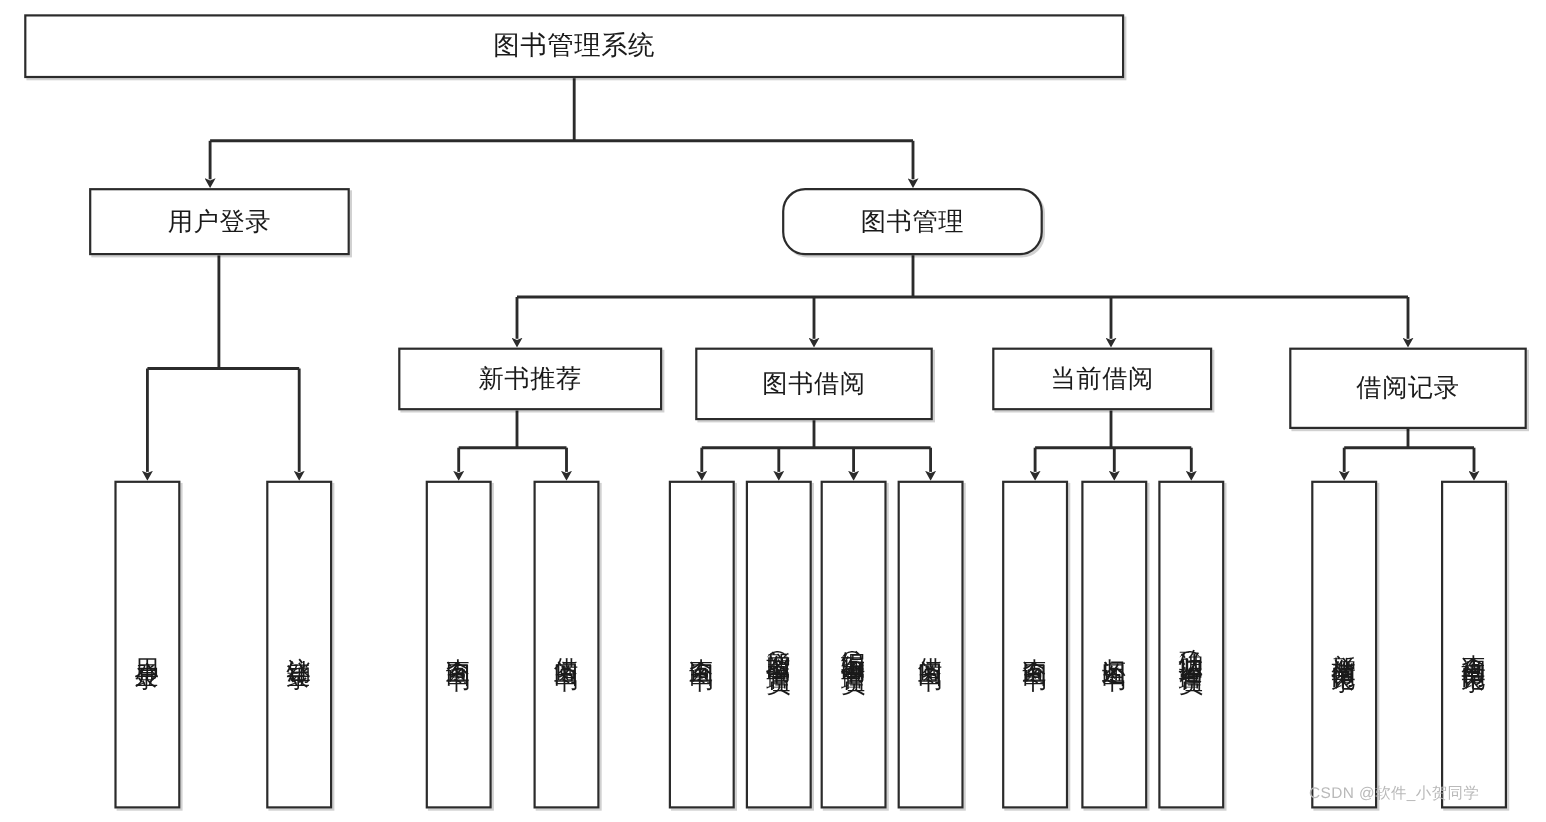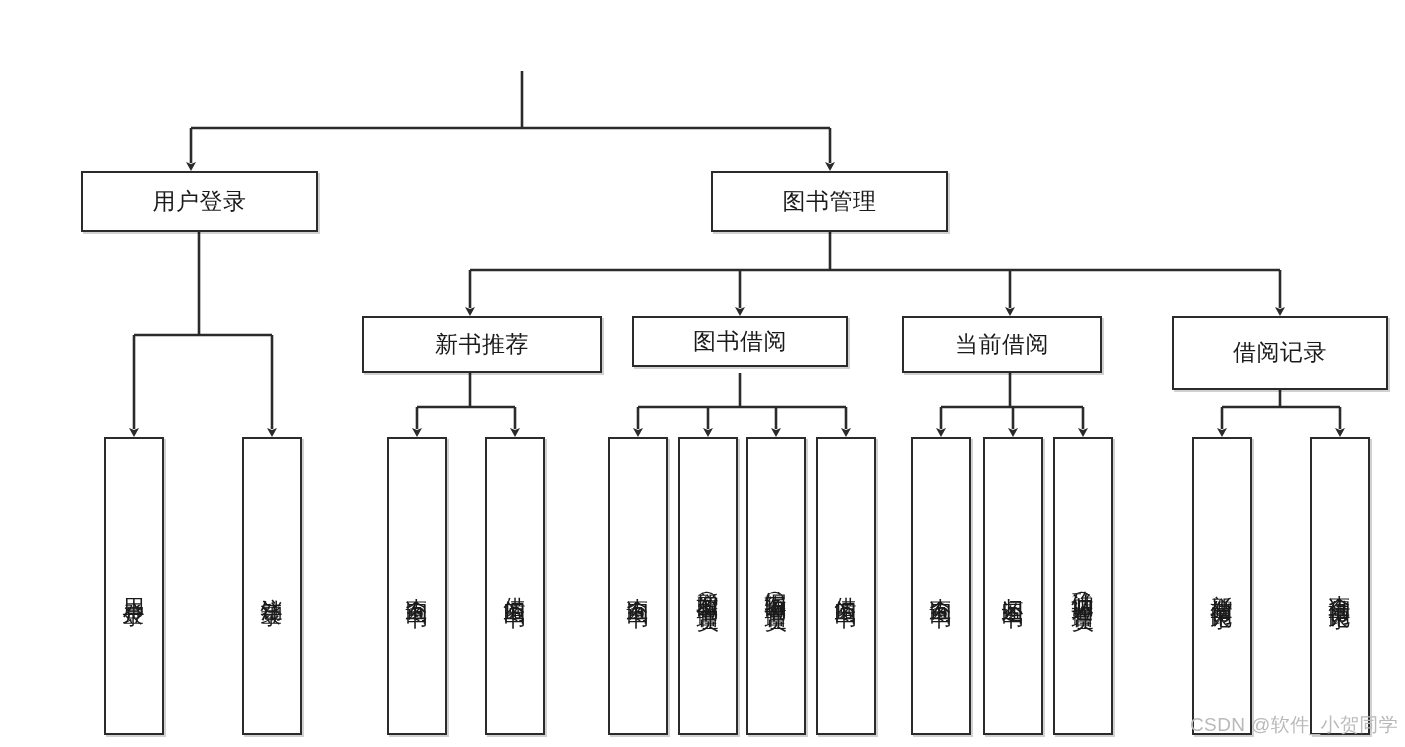--- a/index.html
+++ b/index.html
@@ -49,21 +49,21 @@
     text-orientation: upright;
     font-size: 22px;
     letter-spacing: 3px;
     line-height: 1.05;
     white-space: nowrap;
   }
   .node.root .label { font-size: 24px; }
   .watermark {
     position: absolute;
     color: #b9b9b9;
-    font-size: 19px;
+    font-size: 14px;
     white-space: nowrap;
     z-index: 5;
     letter-spacing: 0.4px;
   }
 </style>
 </head>
 <body>
 
 <div id="canvas">
 
@@ -110,32 +110,35 @@
       <path d="M1013,407 L1013,429" marker-end="url(#arrow)"></path>
       <path d="M1083,407 L1083,429" marker-end="url(#arrow)"></path>
 
       <path d="M1280,373 L1280,407"></path>
       <path d="M1222,407 L1340,407"></path>
       <path d="M1222,407 L1222,429" marker-end="url(#arrow)"></path>
       <path d="M1340,407 L1340,429" marker-end="url(#arrow)"></path>
     </g>
   </svg>
 
+  <div class="node root" style="left: 22px; top: 13px; width: 1000px; height: 58px;">
+    <span class="label">图书管理系统</span>
+  </div>
 
   <div class="node" style="left: 81px; top: 171px; width: 237px; height: 61px;">
     <span class="label">用户登录</span>
   </div>
-  <div class="node" style="left: 711px; top: 171px; width: 237px; height: 61px;">
+  <div class="node" style="left: 711px; top: 171px; width: 237px; height: 61px; border-radius: 21px;">
     <span class="label">图书管理</span>
   </div>
 
   <div class="node" style="left: 362px; top: 316px; width: 240px; height: 57px;">
     <span class="label">新书推荐</span>
   </div>
-  <div class="node" style="left: 632px; top: 316px; width: 216px; height: 51px;">
+  <div class="node" style="left: 632px; top: 316px; width: 216px; height: 66px;">
     <span class="label">图书借阅</span>
   </div>
   <div class="node" style="left: 902px; top: 316px; width: 200px; height: 57px;">
     <span class="label">当前借阅</span>
   </div>
   <div class="node" style="left: 1172px; top: 316px; width: 216px; height: 74px;">
     <span class="label">借阅记录</span>
   </div>
 
   <div class="node vertical" style="left: 104px; top: 437px; width: 60px; height: 298px;">

